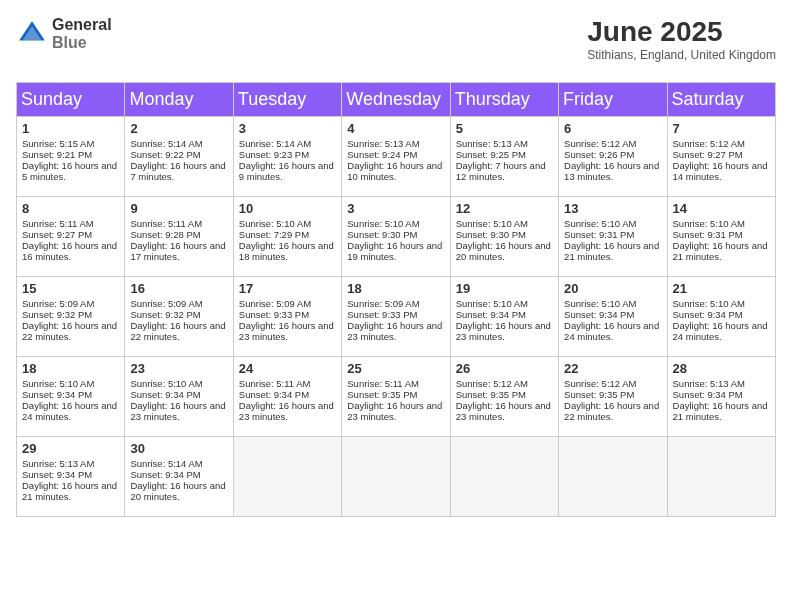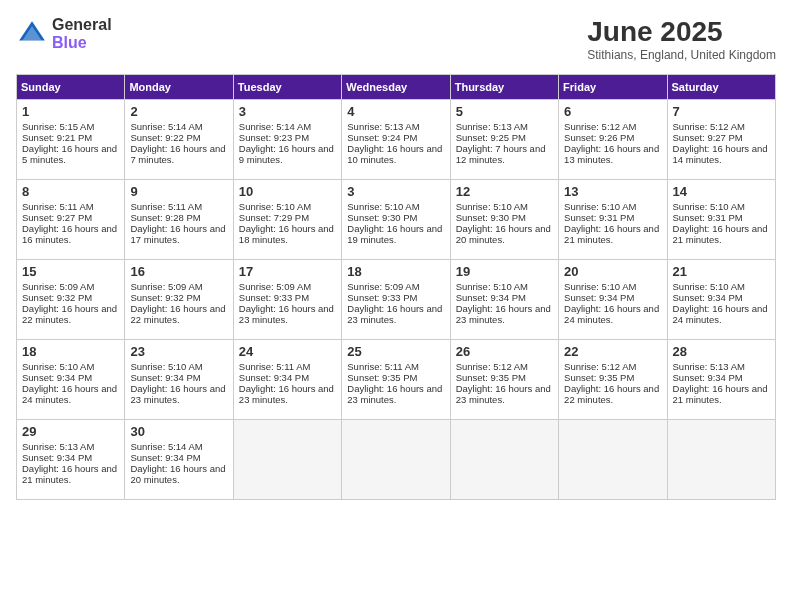--- a/index.html
+++ b/index.html
@@ -7,41 +7,41 @@
       font-family: Arial, sans-serif;
       background: #fff;
       width: 792px;
       min-height: 612px;
       padding: 16px;
     }
     .header-area {
       display: flex;
       justify-content: space-between;
       align-items: flex-start;
-      margin-bottom: 12px;
+      margin-bottom: 20px;
     }
     .logo {
       display: flex;
       align-items: center;
       gap: 4px;
     }
     .logo-text {
       display: flex;
       flex-direction: column;
       line-height: 1.1;
     }
     .logo-general {
       font-size: 16px;
       font-weight: bold;
       color: #333;
     }
     .logo-blue {
       font-size: 16px;
       font-weight: bold;
-      color: #8b5cf6;
+      color: #737373;
     }
     .logo-icon {
       width: 32px;
       height: 32px;
     }
     .title-area {
     }
     .month-title {
       font-size: 28px;
       font-weight: bold;
@@ -50,24 +50,24 @@
     .location {
       font-size: 12px;
       color: #555;
     }
     table {
       width: 100%;
       border-collapse: collapse;
       table-layout: fixed;
     }
     th {
-      background-color: #4c1d95;
+      background-color: #8b5cf6;
       color: #fff;
-      font-size: 11px;
-      font-weight: bold;
+      font-size: 18px;
+      font-weight: normal;
       padding: 6px 4px;
       text-align: left;
       border: 1px solid #ccc;
     }
     td {
       vertical-align: top;
       border: 1px solid #ccc;
       padding: 4px 5px;
       font-size: 9.5px;
       color: #333;

